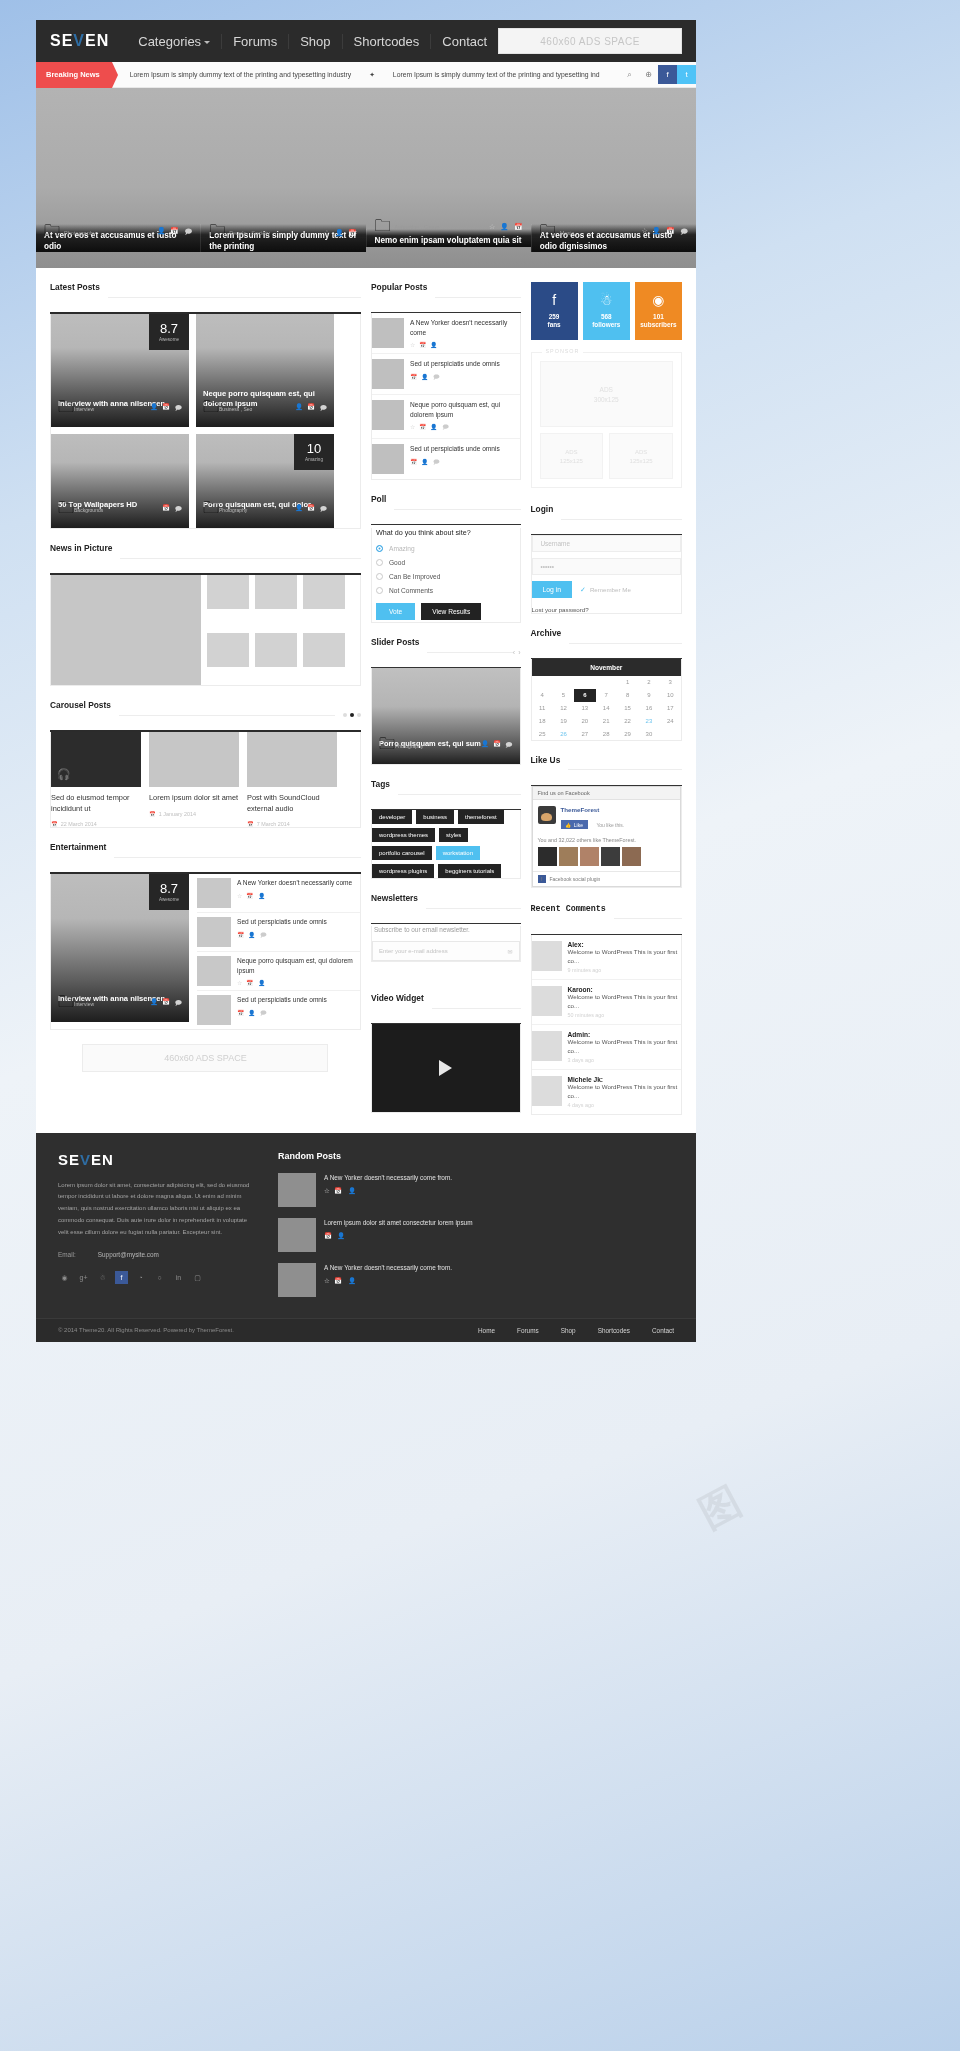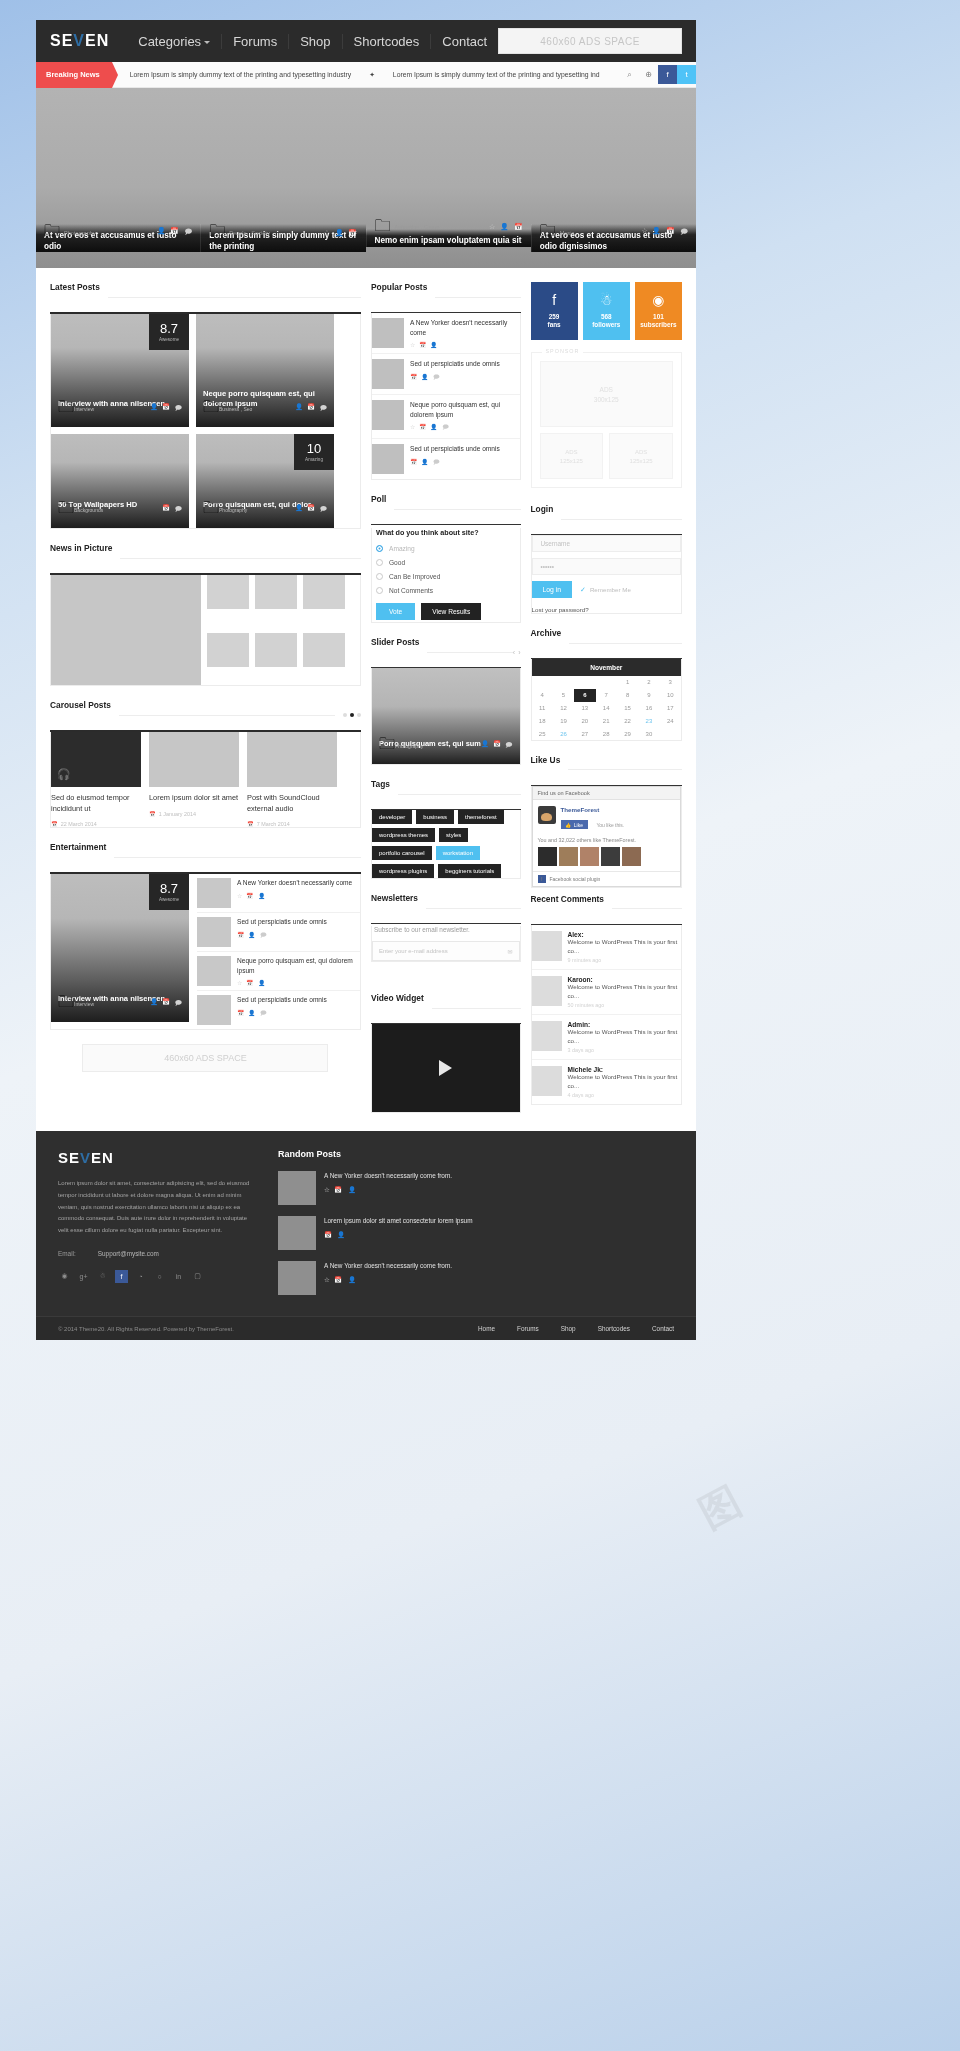--- a/index.html
+++ b/index.html
@@ -100,21 +100,21 @@
 
   .ads-wide{ margin:14px auto 0 auto; width:246px;height:28px;background:#fafafa;border:1px solid #ececec;display:flex;align-items:center;justify-content:center;color:#cfcfcf;font-size:9px;}
 
   
   .pp-row{ display:flex; gap:6px; padding:5px 0; border-bottom:1px solid #f1f1f1;}
   .pp-row:last-child{border-bottom:none;}
   .pp-thumb{ width:32px;height:30px;background:#bfbfbf;flex:none;}
   .pp-t{ font-size:6.6px;color:#333;line-height:1.45;}
   .pp-ic{ margin-top:4px;display:flex;gap:4px;color:#ccc;font-size:6px;}
 
-  .poll-q{ font-size:7.2px;font-weight:bold;color:#222;margin:3px 0 8px 4px;}
+  .poll-q{ font-size:7.2px;font-weight:normal;color:#222;margin:3px 0 8px 4px;}
   .poll-o{ display:flex;align-items:center;gap:6px;margin:0 0 7px 4px;}
   .radio{ width:7px;height:7px;border-radius:50%;border:1px solid #c9c9c9;background:#fff;flex:none;}
   .radio.on{ background:#3ea8e5;border-color:#3ea8e5;box-shadow:inset 0 0 0 1.5px #fff;}
   .poll-l{ font-size:6.6px;color:#555;}
   .poll-l.sel{ color:#b8b8b8;}
   .poll-btns{ display:flex;gap:6px;margin:9px 0 2px 4px;}
   .btn-vote{ background:#4fc0f0;color:#fff;font-size:6.6px;padding:5px 13px;border:none;}
   .btn-res{ background:#222;color:#fff;font-size:6.6px;padding:5px 11px;border:none;}
 
   .slider-post{ width:100%;height:96px;position:relative;background:linear-gradient(180deg,#c0c0c0 0%,#b4b4b4 40%,#5a5a5a 80%,#1f1f1f 100%);}
@@ -807,21 +807,21 @@
             <div class="fb-face"></div>
             <div class="fb-face"></div>
           </div>
           <div class="fb-foot">
             <span class="fb-f-ic">f</span>
             <span>Facebook social plugin</span>
           </div>
         </div>
       </div>
 
-      <div class="sec-head" style="margin-top:6px;">
+      <div class="sec-head" style="margin-top:16px;font-family:Liberation Mono, monospace;">
         <div class="sec-title">Recent Comments</div>
         <div class="sec-line"></div>
       </div>
       <div class="sec-rule thin"></div>
       <div class="panel">
         <div class="rc-row">
           <div class="rc-av"></div>
           <div>
             <div class="rc-n">Alex:</div>
             <div class="rc-b">Welcome to WordPress This is your first co...</div>

